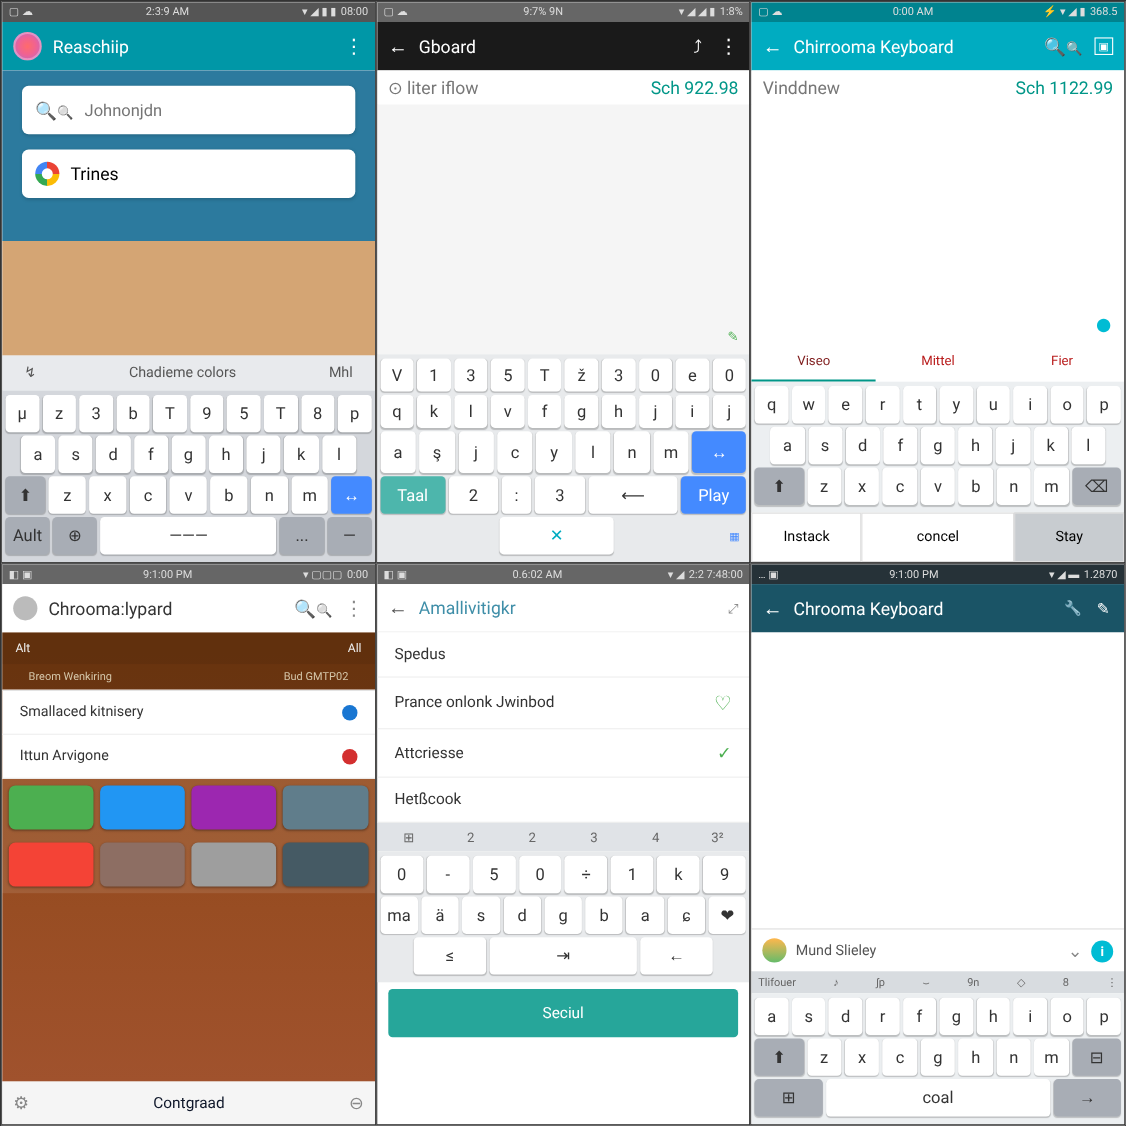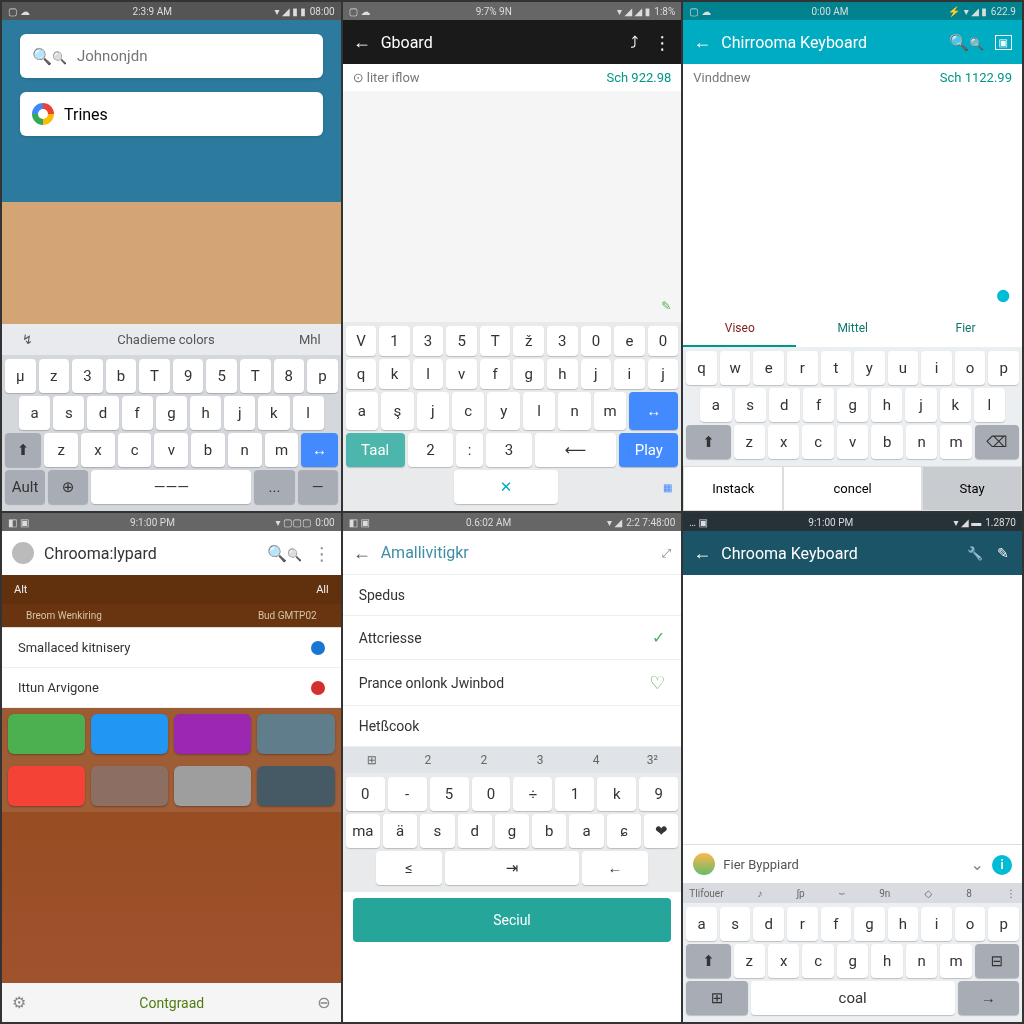--- a/index.html
+++ b/index.html
@@ -39,41 +39,41 @@
 .key{flex:1;background:#fff;border-radius:4px;height:34px;display:flex;align-items:center;justify-content:center;font-size:15px;color:#333;box-shadow:0 1px 1px rgba(0,0,0,.2);position:relative}
 .key.slim{height:30px}
 .key.tall{height:38px}
 .key.dark{background:#a8adb5;color:#333}
 .key.blue{background:#448aff;color:#fff}
 .key.teal{background:#4db6ac;color:#fff}
 .key.widespace{flex:4}
 .key.wide2{flex:2}
 .textarea{flex:1;background:#f5f5f5}
 .textarea.wh{background:#fff}
-.meta{display:flex;justify-content:space-between;padding:6px 10px;font-size:13px;color:#777;background:#fff}
+.meta{display:flex;justify-content:space-between;padding:6px 10px;font-size:16px;color:#777;background:#fff}
 .meta .right{color:#009688}
 .tabs{display:flex;background:#fff}
-.tab{flex:1;text-align:center;padding:10px 0;font-size:12px;color:#0f766e;border-bottom:2px solid transparent}
+.tab{flex:1;text-align:center;padding:10px 0;font-size:12px;color:#b91c1c;border-bottom:2px solid transparent}
 .tab.active{color:#7f1d1d;border-bottom-color:#009688}
 .btnrow{display:flex;gap:0;background:#e8eaec}
 .btnrow .btn{flex:1;padding:14px 0;text-align:center;font-size:13px;background:#fff;border:1px solid #ddd}
 .btnrow .btn.gray{background:#c8ccd0}
 .tagrow{display:flex;background:rgba(0,0,0,.3);padding:8px 12px;gap:2px}
 .tagrow span{color:#eee;font-size:11px}
 .subhdr{display:flex;background:rgba(0,0,0,.25);padding:6px 24px;justify-content:space-between;font-size:10px;color:#d4c5a8}
 .sheet{background:#fff;margin:0;border-top:1px solid #ddd}
 .sheetitem{padding:12px 16px;font-size:13px;color:#333;display:flex;justify-content:space-between;align-items:center;border-bottom:1px solid #eee}
 .dot{width:14px;height:14px;border-radius:50%}
 .dot.blue{background:#1976d2}
 .dot.white{background:#fff;border:1px solid #ccc}
 .dot.red{background:#d32f2f}
 .themes{display:grid;grid-template-columns:repeat(4,1fr);gap:6px;padding:6px;background:rgba(255,255,255,.1)}
 .theme{height:40px;border-radius:6px;box-shadow:0 1px 2px rgba(0,0,0,.3)}
 .bottombar{display:flex;align-items:center;padding:10px;background:#f5f5f5;gap:10px;justify-content:space-between}
-.bottombar .mid{flex:1;text-align:center;color:#4d7c0f;font-size:14px}
+.bottombar .mid{flex:1;text-align:center;color:#0f172a;font-size:14px}
 .list{background:#fff}
 .listitem{padding:12px 16px;font-size:14px;color:#333;border-bottom:1px solid #eee;display:flex;justify-content:space-between;align-items:center}
 .check::after{content:"✓";color:#4caf50;font-size:16px}
 .heart::after{content:"♡";color:#4caf50;font-size:18px}
 .sugbar{display:flex;background:#e0e3e7;padding:6px 8px;font-size:12px;color:#666;gap:14px;align-items:center}
 .sugbar span{flex:1;text-align:center}
 .bigbtn{background:#26a69a;color:#fff;text-align:center;padding:14px;font-size:14px;margin:6px 10px;border-radius:4px}
 .msgbar{display:flex;align-items:center;padding:8px 10px;background:#fff;border-top:1px solid #ddd;gap:8px}
 .msgbar .txt{flex:1;font-size:13px;color:#555}
 .avatar{width:22px;height:22px;border-radius:50%;background:linear-gradient(#ffb74d,#66bb6a)}
@@ -84,20 +84,26 @@
 </style>
 </head>
 <body>
 
 <div class="cell">
   <div class="statusbar">
     <span class="left">▢ ☁</span>
     <span>2:3:9 AM</span>
     <span class="right">▾ ◢ ▮ ▮ <span>08:00</span></span>
   </div>
+  <div class="header teal">
+    <span class="logo"></span>
+    <span>Reaschiip</span>
+    <span class="spacer"></span>
+    <span class="icon menu-dots"></span>
+  </div>
   <div class="content">
     <div class="bgimg"></div>
     <div class="searchbox">
       <span class="search-ico" style="font-size:16px;color:#888">🔍</span>
       <input placeholder="Johnonjdn" style="">
     </div>
     <div class="searchbox">
       <span class="glogo"></span>
       <span style="color:#000000">Trines</span>
     </div>
@@ -225,21 +231,21 @@
       <div class="key" style="flex:2;color:#00acc1">✕</div>
       <div style="flex:2;text-align:right;padding:6px"><span style="font-size:10px;color:#448aff">▦</span></div>
     </div>
   </div>
 </div>
 
 <div class="cell">
   <div class="statusbar teal">
     <span class="left">▢ ☁</span>
     <span>0:00 AM</span>
-    <span class="right">⚡ ▾ ◢ ▮ <span>622.9</span></span>
+    <span class="right">⚡ ▾ ◢ ▮ <span>368.5</span></span>
   </div>
   <div class="header teal2">
     <span class="icon back-arrow"></span>
     <span>Chirrooma Keyboard</span>
     <span class="spacer"></span>
     <span class="search-ico" style="color:#fff">🔍</span>
     <span style="border:1px solid #fff;padding:1px 3px;font-size:10px">▣</span>
   </div>
   <div class="meta">
     <span>Vinddnew</span>
@@ -360,26 +366,26 @@
     <span class="icon back-arrow" style="color:#555"></span>
     <span style="color:#3f8ea8">Amallivitigkr</span>
     <span class="spacer"></span>
     <span style="color:#888;font-size:12px">⤢</span>
   </div>
   <div class="list">
     <div class="listitem">
         <span>Spedus</span>
       </div>
     <div class="listitem">
+        <span>Prance onlonk Jwinbod</span>
+        <span class="heart"></span>
+      </div>
+    <div class="listitem">
         <span>Attcriesse</span>
         <span class="check"></span>
-      </div>
-    <div class="listitem">
-        <span>Prance onlonk Jwinbod</span>
-        <span class="heart"></span>
       </div>
     <div class="listitem">
         <span>Hetßcook</span>
       </div>
   </div>
   <div class="sugbar" id="p5sug">
       <span>⊞</span>
       <span>2</span>
       <span>2</span>
       <span>3</span>
@@ -426,21 +432,21 @@
   <div class="header darkblue">
     <span class="icon back-arrow"></span>
     <span>Chrooma Keyboard</span>
     <span class="spacer"></span>
     <span style="font-size:13px">🔧</span>
     <span class="icon pencil"></span>
   </div>
   <div class="textarea wh" style="flex:1"></div>
   <div class="msgbar">
     <span class="avatar"></span>
-    <span class="txt">Fier Byppiard</span>
+    <span class="txt">Mund Slieley</span>
     <span style="color:#888">⌄</span>
     <span class="sendbal"></span>
   </div>
   <div class="toolbar" id="p6tool">
       <span>Tlifouer</span>
       <span>♪</span>
       <span>ʃp</span>
       <span>⌣</span>
       <span>9n</span>
       <span>◇</span>

